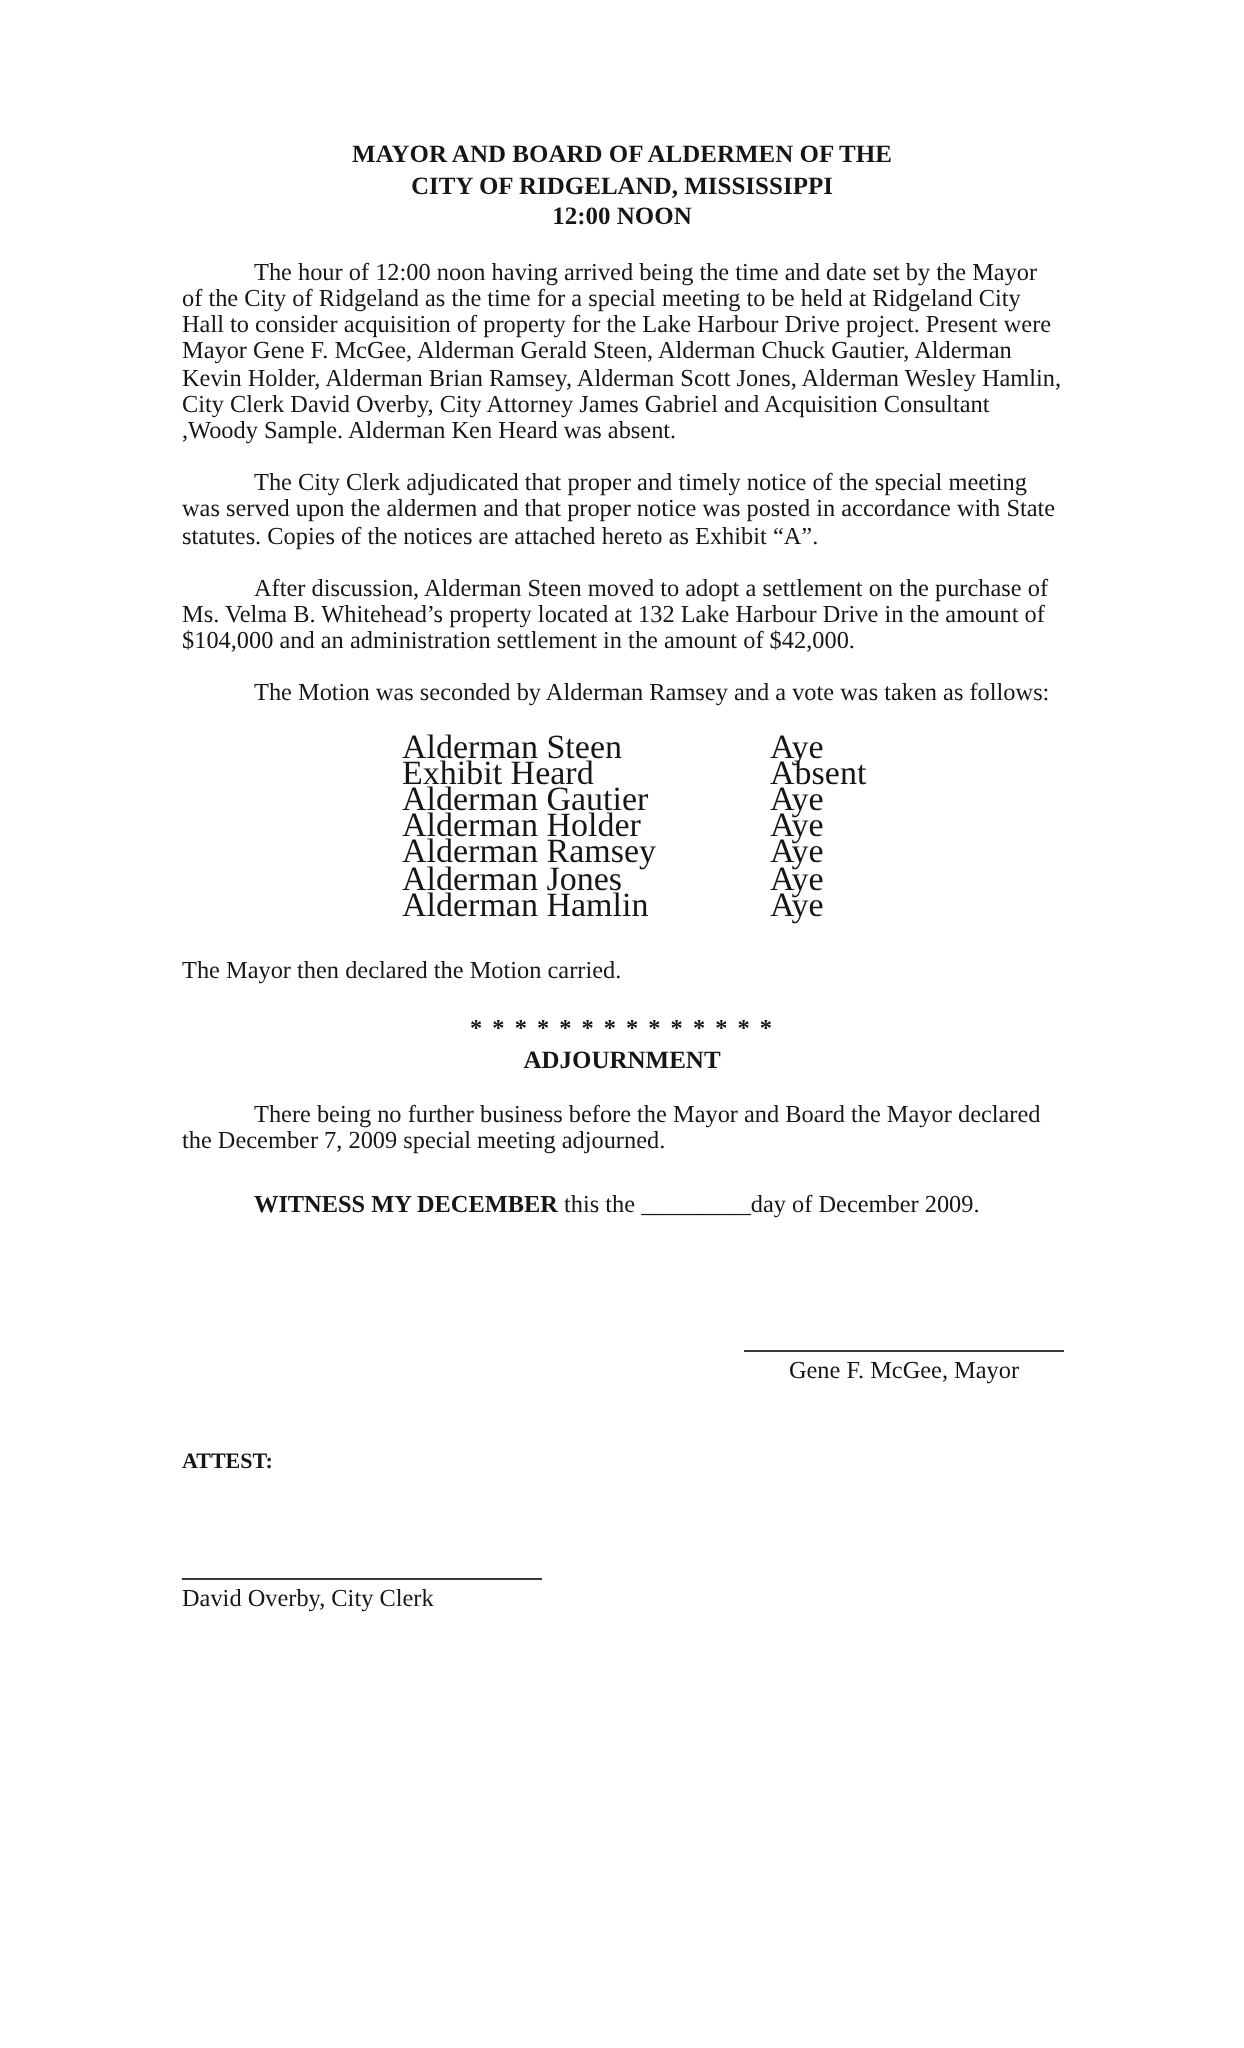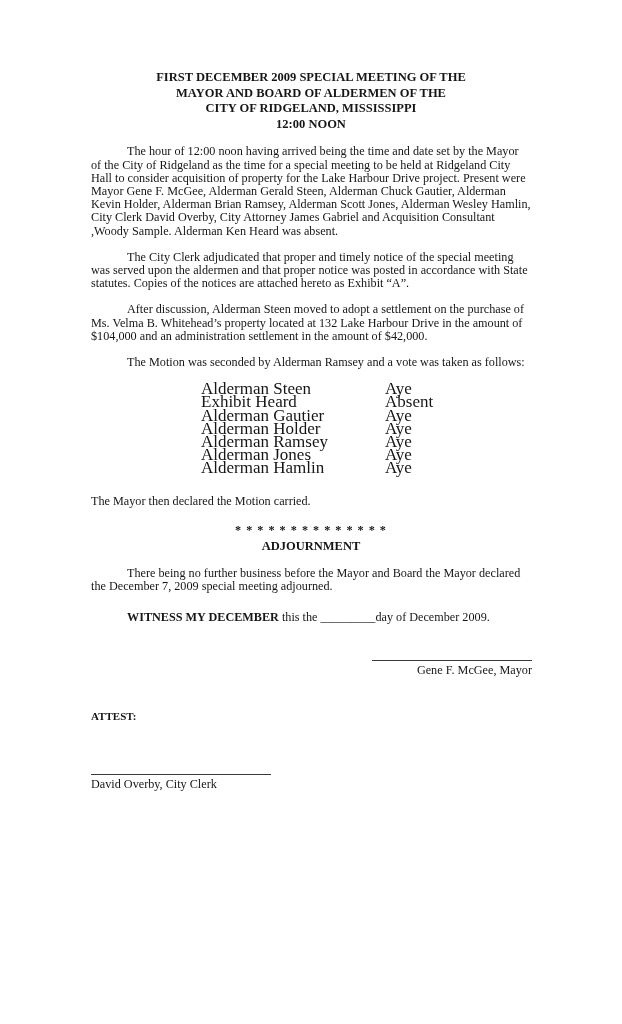--- a/index.html
+++ b/index.html
@@ -52,24 +52,24 @@
     text-align: center;
     font-weight: bold;
     font-size: 12.5px;
     margin-top: 1px;
   }
   .witness-line { margin-top: 18px; }
   .bold { font-weight: bold; }
   .sig-mayor {
     width: 160px;
     margin-left: 281px;
-    margin-top: 36px;
+    margin-top: 66px;
     border-top: 1.5px solid #3a3a3a;
     padding-top: 2px;
-    text-align: right;
+    text-align: center;
     font-size: 12.2px;
   }
   .attest {
     margin-top: 32px;
     font-weight: bold;
     font-size: 11px;
   }
   .sig-clerk {
     width: 180px;
     margin-top: 52px;
@@ -79,21 +79,20 @@
     font-size: 12.2px;
   }
   .blank { letter-spacing: 0; }
 </style>
 </head>
 <body>
 
 <div class="page">
 
   <div class="title-block">
-    <div>FIRST DECEMBER 2009 SPECIAL MEETING OF THE</div>
     <div>MAYOR AND BOARD OF ALDERMEN OF THE</div>
     <div>CITY OF RIDGELAND, MISSISSIPPI</div>
     <div>12:00 NOON</div>
   </div>
 
   <p class="para indent">The hour of 12:00 noon having arrived being the time and date set by the Mayor of the City of Ridgeland as the time for a special meeting to be held at Ridgeland City Hall to consider acquisition of property for the Lake Harbour Drive project. Present were Mayor Gene F. McGee, Alderman Gerald Steen, Alderman Chuck Gautier, Alderman Kevin Holder, Alderman Brian Ramsey, Alderman Scott Jones, Alderman Wesley Hamlin, City Clerk David Overby, City Attorney James Gabriel and Acquisition Consultant ,Woody Sample.  Alderman Ken Heard was absent.</p>
 
   <p class="para indent">The City Clerk adjudicated that proper and timely notice of the special meeting was served upon the aldermen and that proper notice was posted in accordance with State statutes.  Copies of the notices are attached hereto as Exhibit “A”.</p>
 
   <p class="para indent">After discussion, Alderman Steen moved to adopt a settlement on the purchase of Ms. Velma B. Whitehead’s property located at 132 Lake Harbour Drive in the amount of $104,000 and an administration settlement in the amount of $42,000.</p>

